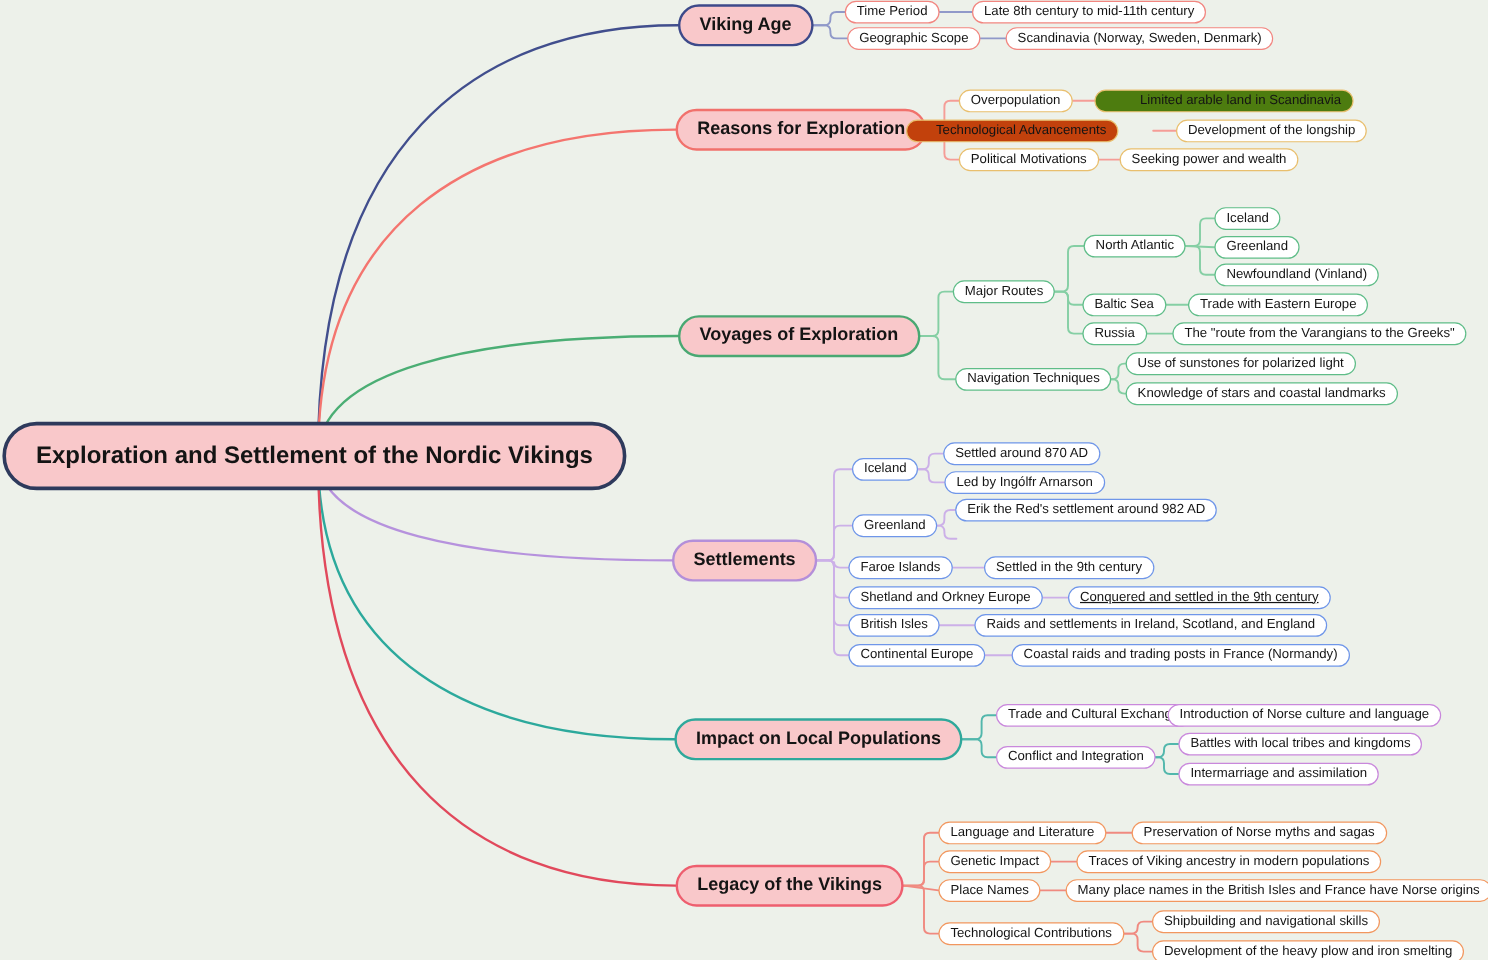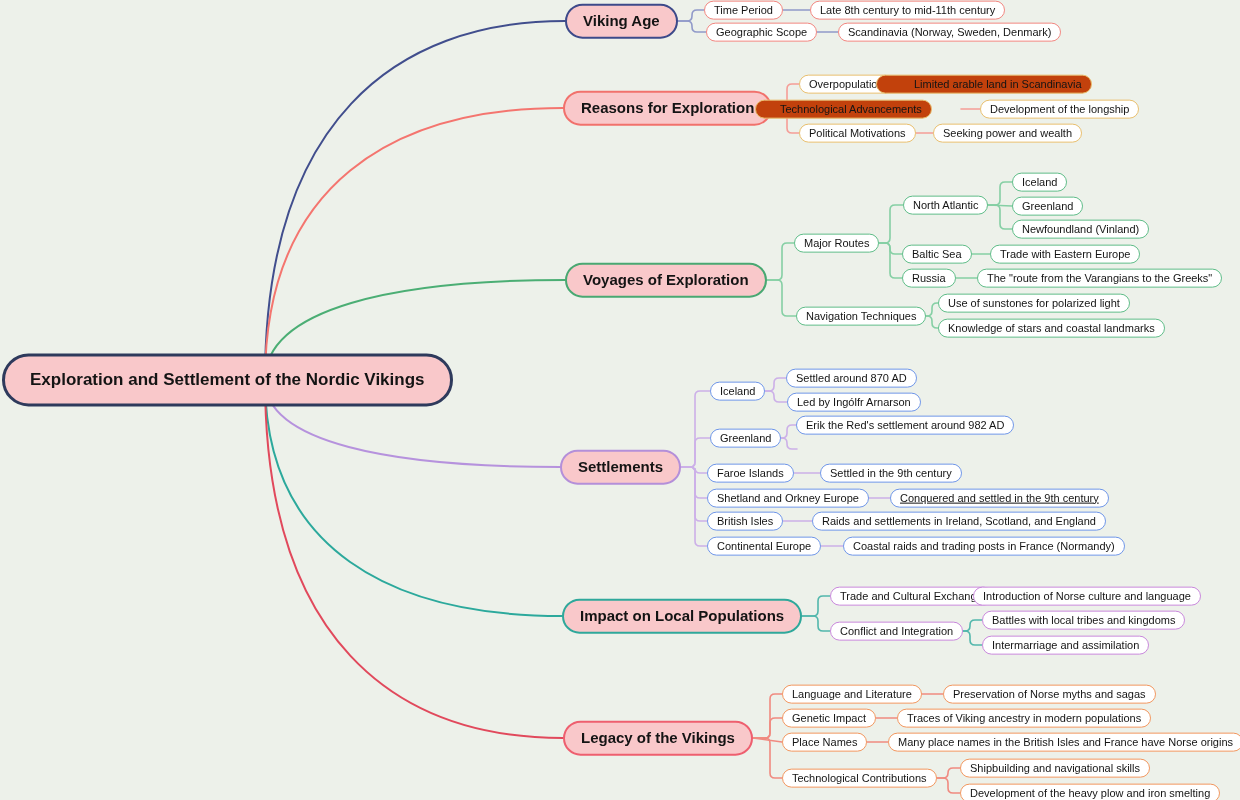--- a/index.html
+++ b/index.html
@@ -9,21 +9,21 @@
   }
   #wire-layer{position:absolute;left:0;top:0;z-index:0;}
   #node-layer{position:absolute;left:0;top:0;width:100%;height:100%;z-index:1;}
   .node{
     position:absolute;transform:translateY(-50%);
     border-style:solid;border-radius:999px;box-sizing:border-box;
     white-space:nowrap;color:#141414;
   }
   .node-root{
     border-width:3px;background:#f9c8ca;font-weight:bold;
-    font-size:17px;line-height:1.25;padding:13px 25px;
+    font-size:20px;line-height:1.25;padding:13px 25px;
   }
   .node-l1{
     border-width:2.5px;background:#f9c8ca;font-weight:bold;
     font-size:15px;line-height:1.25;padding:6px 16px;
   }
   .node-child{
     border-width:1.5px;background:#ffffff;
     font-size:11px;line-height:1.25;padding:1.5px 9px;
   }
 </style>
@@ -91,21 +91,21 @@
     </svg>
   <div id="node-layer">
       <div class="node node-root" style="left: 2px; top: 380px; border-color: rgb(46, 58, 92); background: rgb(249, 200, 202);"><span>Exploration and Settlement of the Nordic Vikings</span></div>
       <div class="node node-l1" style="left: 565px; top: 21px; border-color: rgb(61, 74, 138); background: rgb(249, 200, 202);"><span>Viking Age</span></div>
       <div class="node node-child" style="left: 704px; top: 10px; border-color: rgb(242, 134, 128); background: rgb(255, 255, 255); text-align: right;"><span>Time Period</span></div>
       <div class="node node-child" style="left: 810px; top: 10px; border-color: rgb(242, 134, 128); background: rgb(255, 255, 255);"><span>Late 8th century to mid-11th century</span></div>
       <div class="node node-child" style="left: 706px; top: 32px; border-color: rgb(242, 134, 128); background: rgb(255, 255, 255);"><span>Geographic Scope</span></div>
       <div class="node node-child" style="left: 838px; top: 32px; border-color: rgb(242, 134, 128); background: rgb(255, 255, 255);"><span>Scandinavia (Norway, Sweden, Denmark)</span></div>
       <div class="node node-l1" style="left: 563px; top: 108px; border-color: rgb(241, 113, 108); background: rgb(249, 200, 202);"><span>Reasons for Exploration</span></div>
       <div class="node node-child" style="left: 799px; top: 84px; border-color: rgb(233, 191, 110); background: rgb(255, 255, 255);"><span>Overpopulation</span></div>
-      <div class="node node-child" style="left: 876px; top: 84px; border-color: rgb(233, 191, 110); background: #c2410c; padding-left: 37px;"><span>Limited arable land in Scandinavia</span></div>
+      <div class="node node-child" style="left: 912px; top: 84px; border-color: rgb(233, 191, 110); background: #4d7c0f; padding-left: 37px;"><span>Limited arable land in Scandinavia</span></div>
       <div class="node node-child" style="left: 755px; top: 109px; border-color: rgb(233, 191, 110); background: #c2410c; padding-left: 24px;"><span>Technological Advancements</span></div>
       <div class="node node-child" style="left: 980px; top: 109px; border-color: rgb(233, 191, 110); background: rgb(255, 255, 255);"><span>Development of the longship</span></div>
       <div class="node node-child" style="left: 799px; top: 133px; border-color: rgb(233, 191, 110); background: rgb(255, 255, 255);"><span>Political Motivations</span></div>
       <div class="node node-child" style="left: 933px; top: 133px; border-color: rgb(233, 191, 110); background: rgb(255, 255, 255);"><span>Seeking power and wealth</span></div>
       <div class="node node-l1" style="left: 565px; top: 280px; border-color: rgb(73, 168, 114); background: rgb(249, 200, 202);"><span>Voyages of Exploration</span></div>
       <div class="node node-child" style="left: 794px; top: 243px; border-color: rgb(95, 189, 136); background: rgb(255, 255, 255);"><span>Major Routes</span></div>
       <div class="node node-child" style="left: 903px; top: 205px; border-color: rgb(95, 189, 136); background: rgb(255, 255, 255);"><span>North Atlantic</span></div>
       <div class="node node-child" style="left: 1012px; top: 182px; border-color: rgb(95, 189, 136); background: rgb(255, 255, 255);"><span>Iceland</span></div>
       <div class="node node-child" style="left: 1012px; top: 206px; border-color: rgb(95, 189, 136); background: rgb(255, 255, 255);"><span>Greenland</span></div>
       <div class="node node-child" style="left: 1012px; top: 229px; border-color: rgb(95, 189, 136); background: rgb(255, 255, 255);"><span>Newfoundland (Vinland)</span></div>

